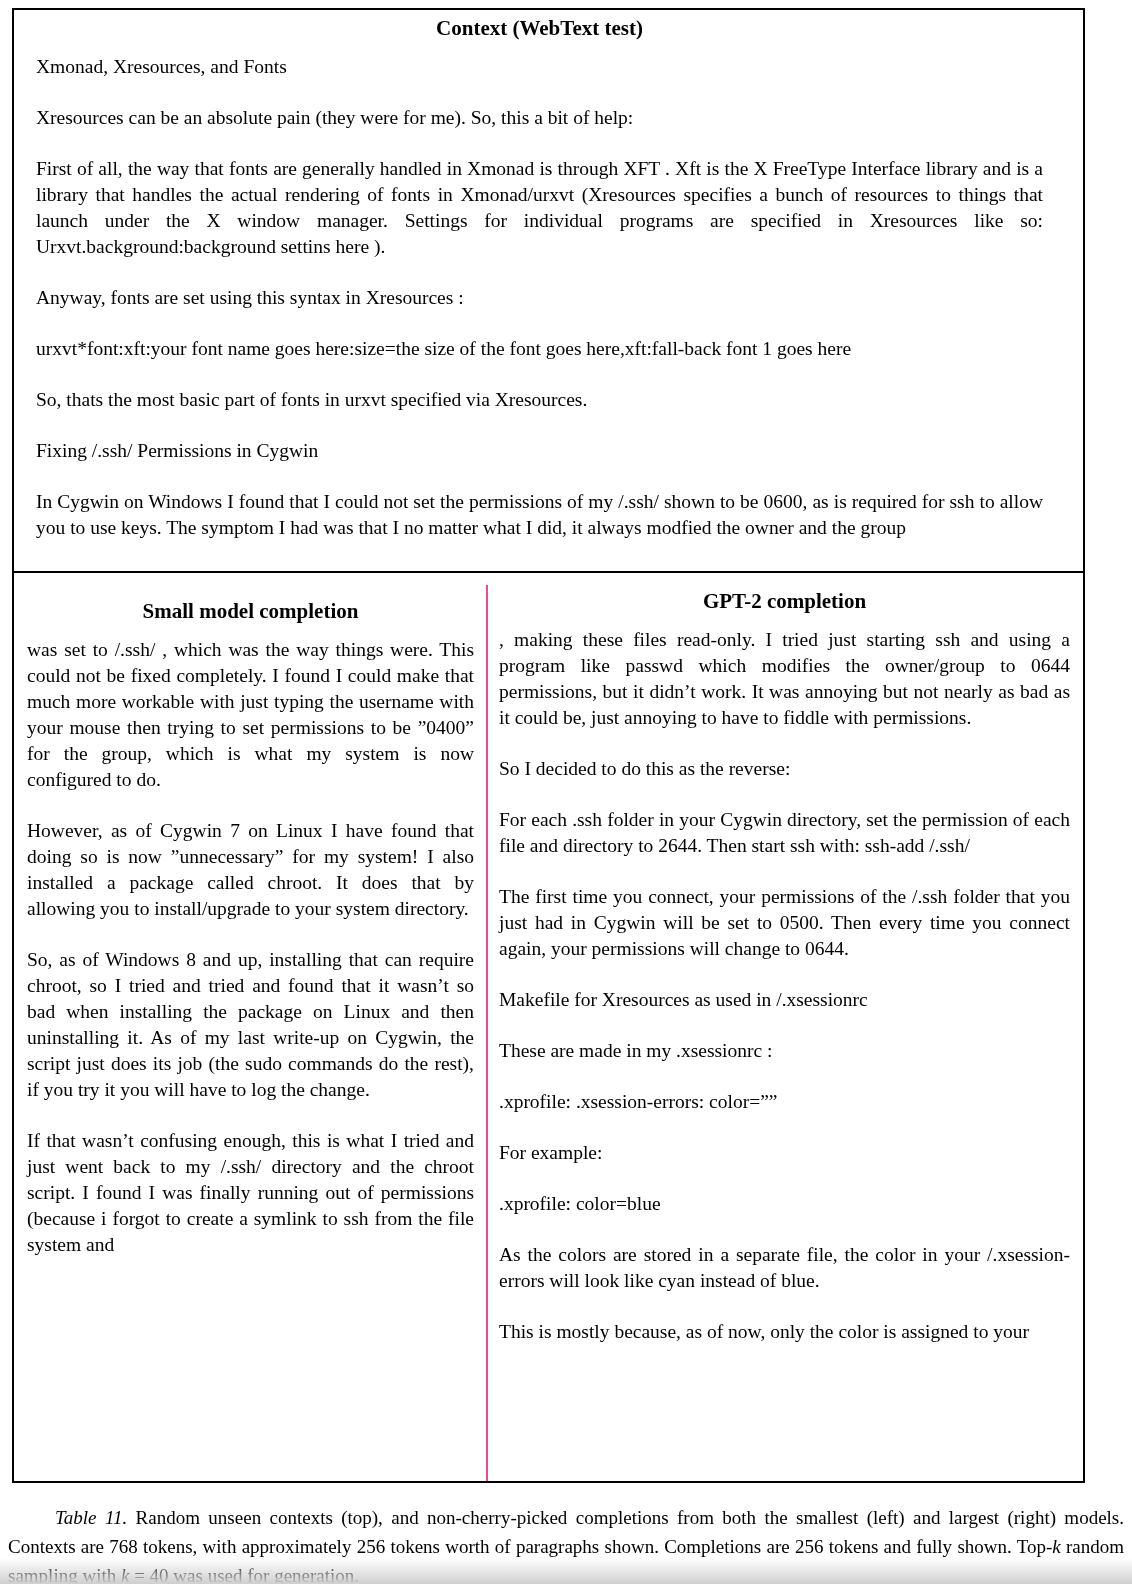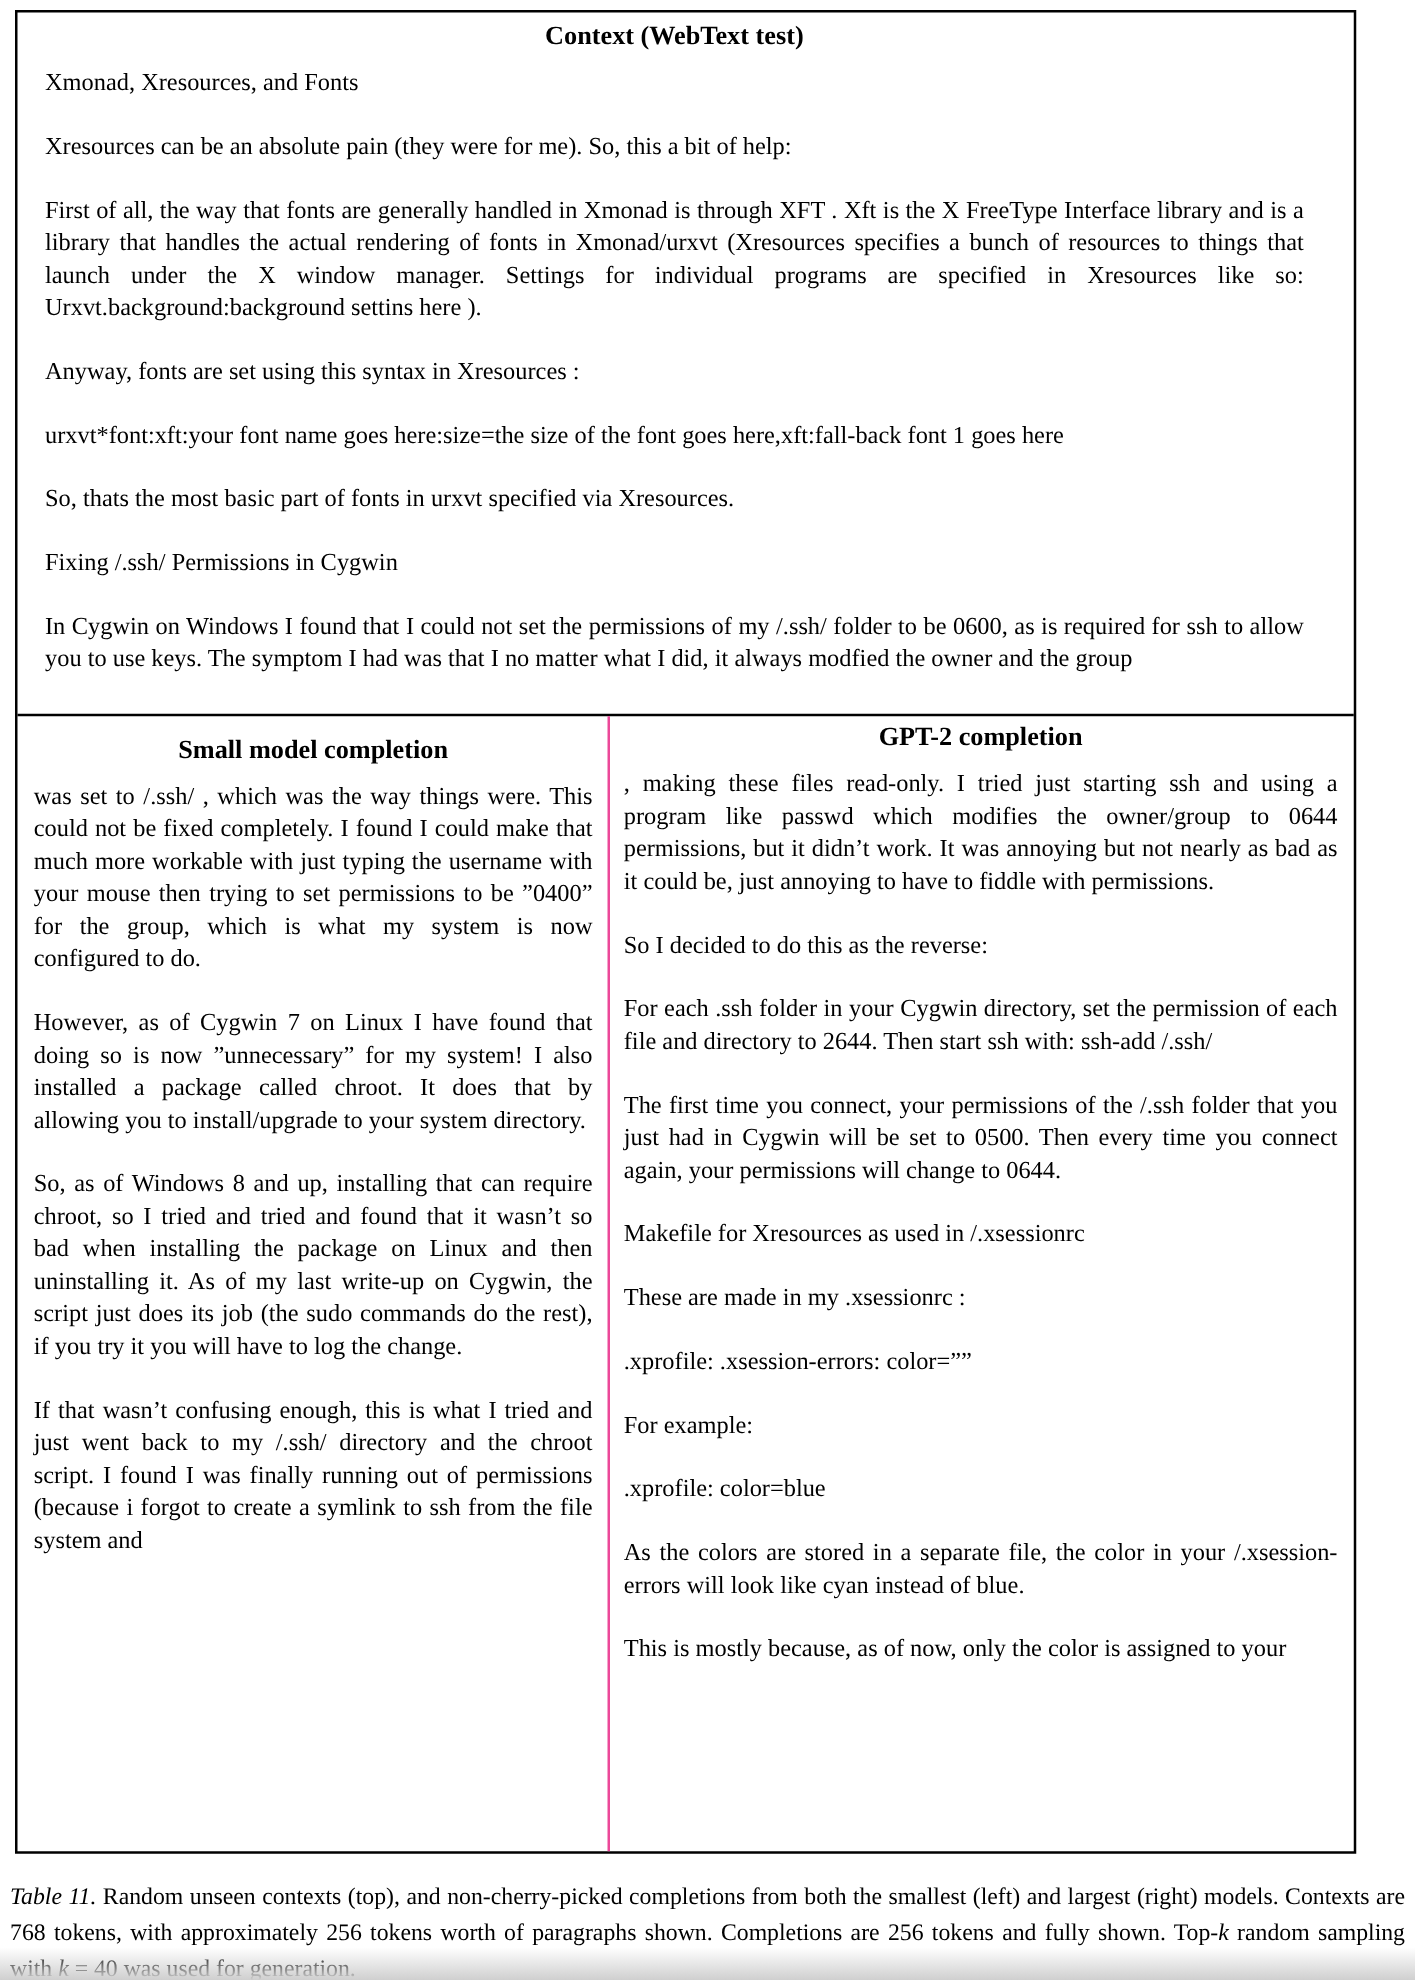--- a/index.html
+++ b/index.html
@@ -16,20 +16,21 @@
     position: absolute;
     left: 12px;
     top: 8px;
     width: 1073px;
     height: 1475px;
     border: 2px solid #000;
     box-sizing: border-box;
     display: flex;
     flex-direction: column;
     background: #fff;
+    gap: 12px;
   }
   .context-section {
     flex: none;
     height: 563px;
     border-bottom: 2px solid #000;
     box-sizing: border-box;
     padding: 5px 40px 0 22px;
     overflow: hidden;
   }
   .completions-section {
@@ -65,21 +66,21 @@
   }
   .caption {
     position: absolute;
     left: 8px;
     top: 1503px;
     width: 1116px;
     font-size: 19px;
     line-height: 29px;
     text-align: justify;
   }
-  .caption .cap-label { font-style: italic; }
+  .caption .cap-label { font-style: italic; margin-left: 47px; }
   .caption .math-k { font-style: italic; }
   .bottom-fade {
     position: absolute;
     left: 0;
     bottom: 0;
     width: 100%;
     height: 26px;
     background: linear-gradient(to bottom, rgba(255,255,255,0), #cfcfcf);
     pointer-events: none;
   }
@@ -93,21 +94,21 @@
 
     <div class="context-section body-text">
       <div class="panel-title">Context (WebText test)</div>
       <p>Xmonad, Xresources, and Fonts</p>
       <p>Xresources can be an absolute pain (they were for me). So, this a bit of help:</p>
       <p>First of all, the way that fonts are generally handled in Xmonad is through XFT . Xft is the X FreeType Interface library and is a library that handles the actual rendering of fonts in Xmonad/urxvt (Xresources specifies a bunch of resources to things that launch under the X window manager. Settings for individual programs are specified in Xresources like so: Urxvt.background:background settins here ).</p>
       <p>Anyway, fonts are set using this syntax in Xresources :</p>
       <p>urxvt*font:xft:your font name goes here:size=the size of the font goes here,xft:fall-back font 1 goes here</p>
       <p>So, thats the most basic part of fonts in urxvt specified via Xresources.</p>
       <p>Fixing  /.ssh/ Permissions in Cygwin</p>
-      <p>In Cygwin on Windows I found that I could not set the permissions of my  /.ssh/ folder to be 0600, as is required for ssh to allow you to use keys. The symptom I had was that I no matter what I did, it always modfied the owner and the group</p>
+      <p>In Cygwin on Windows I found that I could not set the permissions of my  /.ssh/ shown to be 0600, as is required for ssh to allow you to use keys. The symptom I had was that I no matter what I did, it always modfied the owner and the group</p>
     </div>
 
     <div class="completions-section">
 
       <div class="col col-left body-text">
         <div class="panel-title">Small model completion</div>
         <p>was set to  /.ssh/ , which was the way things were. This could not be fixed completely. I found I could make that much more workable with just typing the username with your mouse then trying to set permissions to be ”0400” for the group, which is what my system is now configured to do.</p>
         <p>However, as of Cygwin 7 on Linux I have found that doing so is now ”unnecessary” for my system! I also installed a package called chroot. It does that by allowing you to install/upgrade to your system directory.</p>
         <p>So, as of Windows 8 and up, installing that can require chroot, so I tried and tried and found that it wasn’t so bad when installing the package on Linux and then uninstalling it.  As of my last write-up on Cygwin, the script just does its job (the sudo commands do the rest), if you try it you will have to log the change.</p>
         <p>If that wasn’t confusing enough, this is what I tried and just went back to my  /.ssh/ directory and the chroot script. I found I was finally running out of permissions (because i forgot to create a symlink to ssh from the file system and</p>

